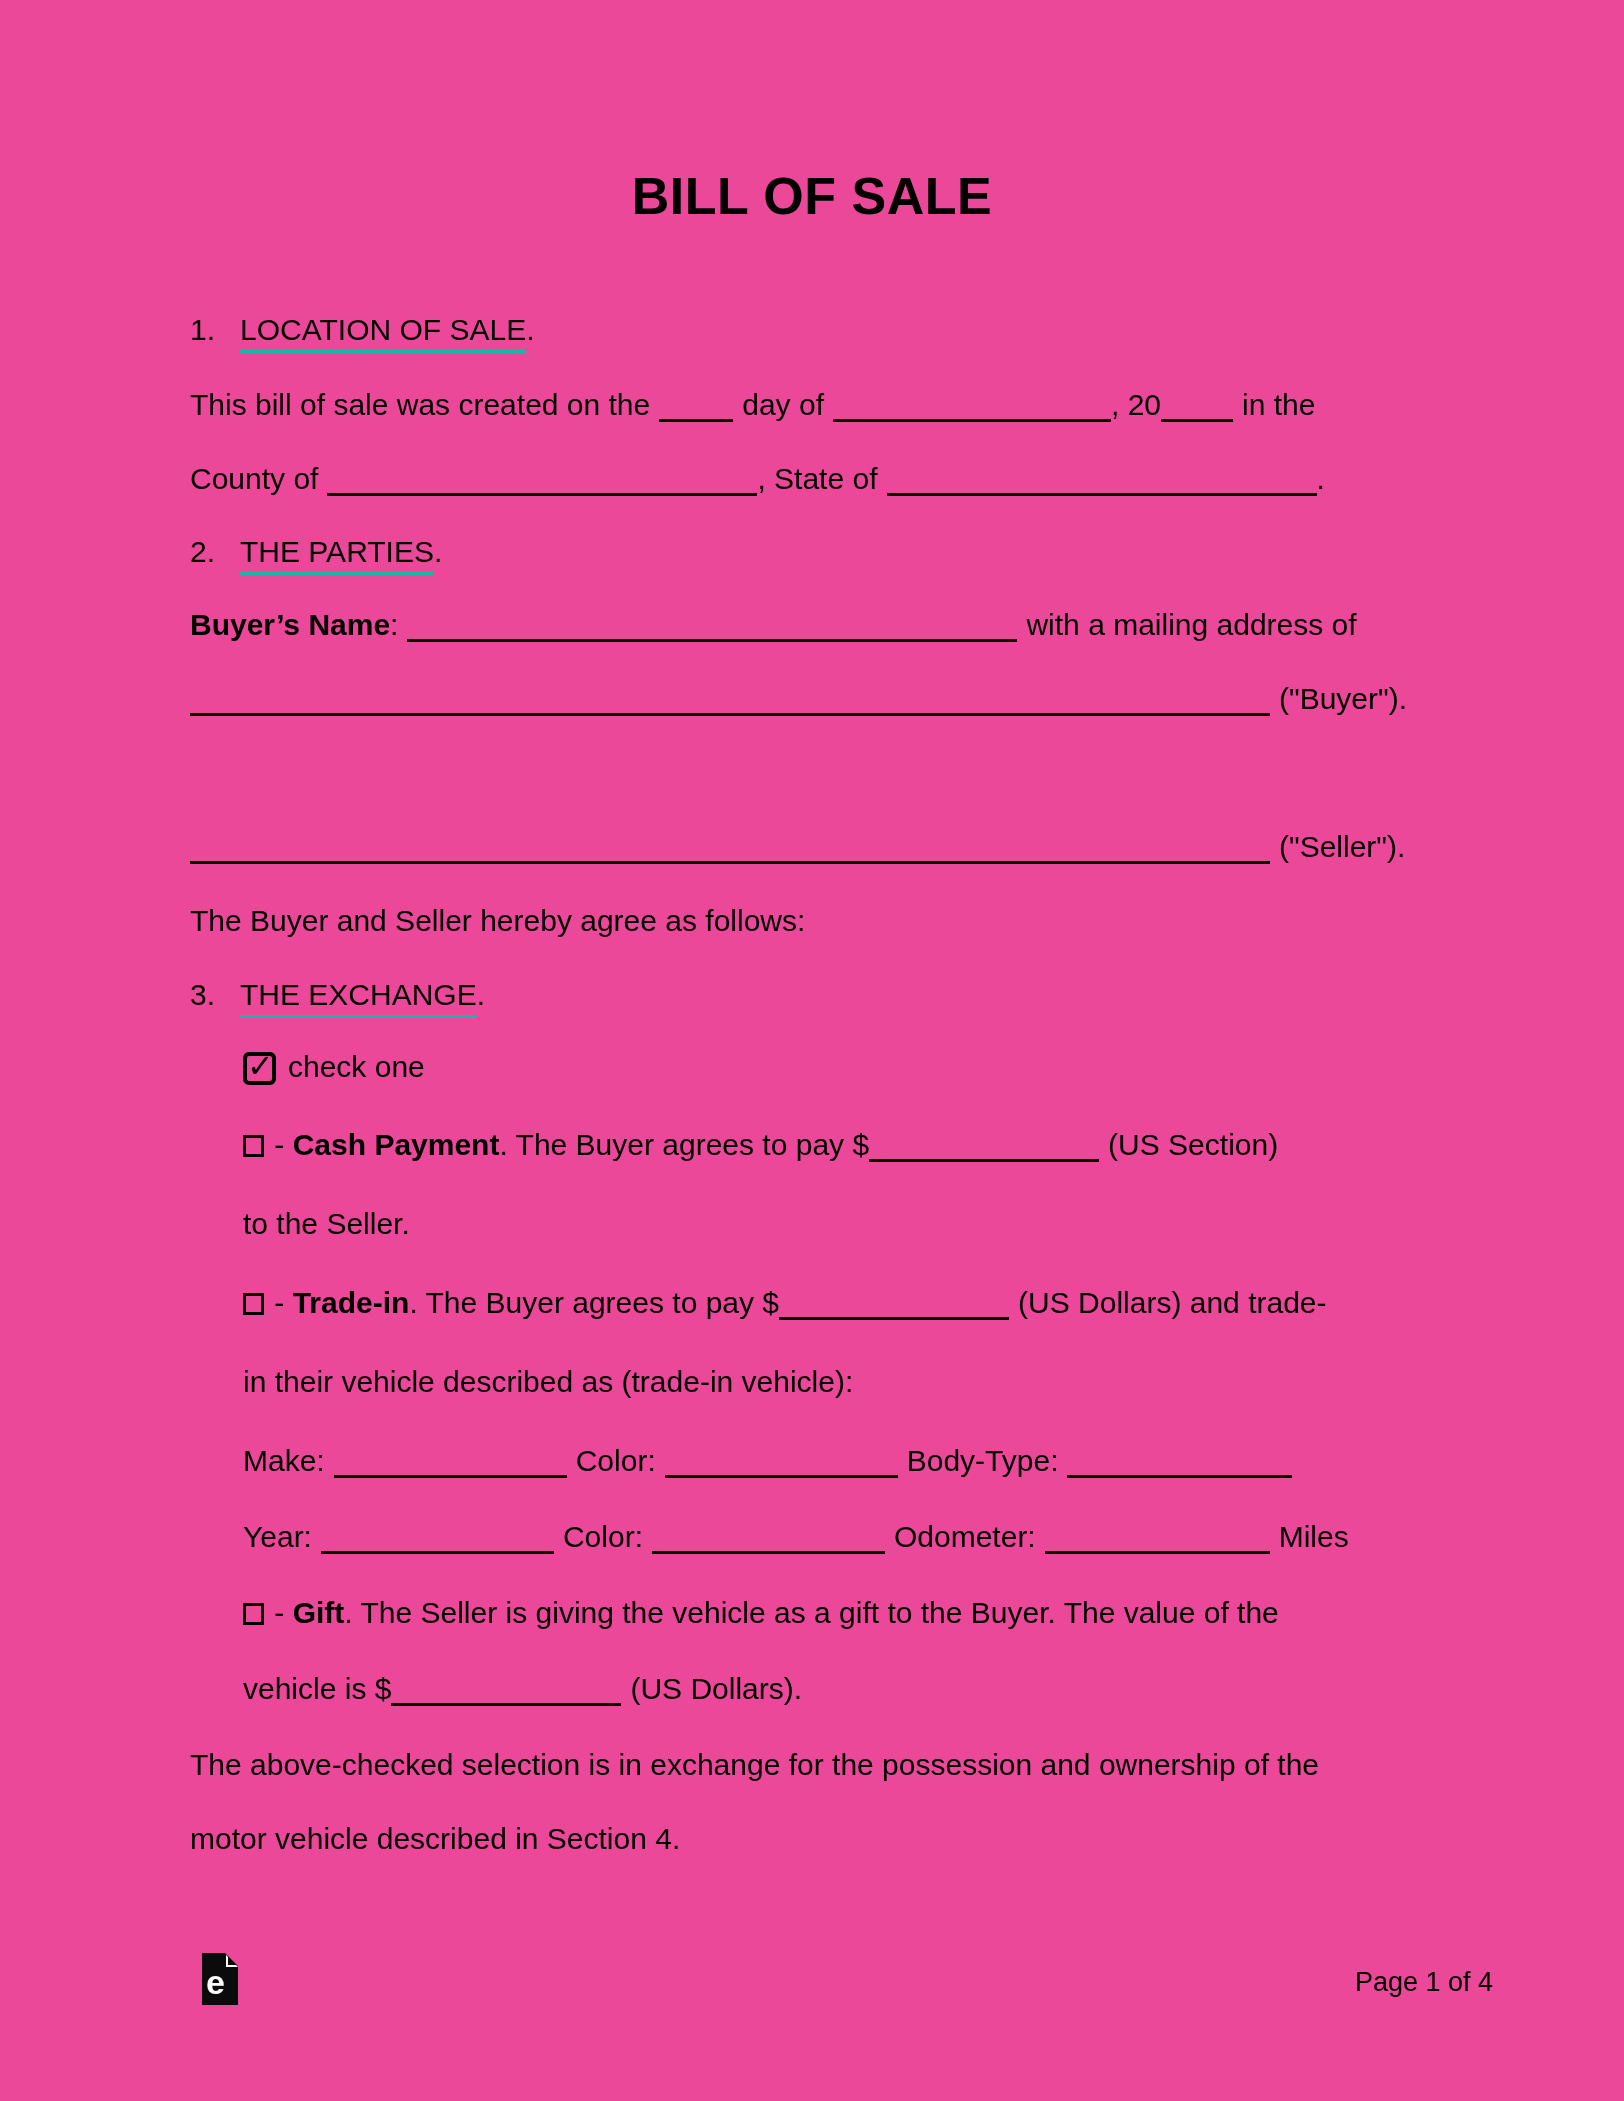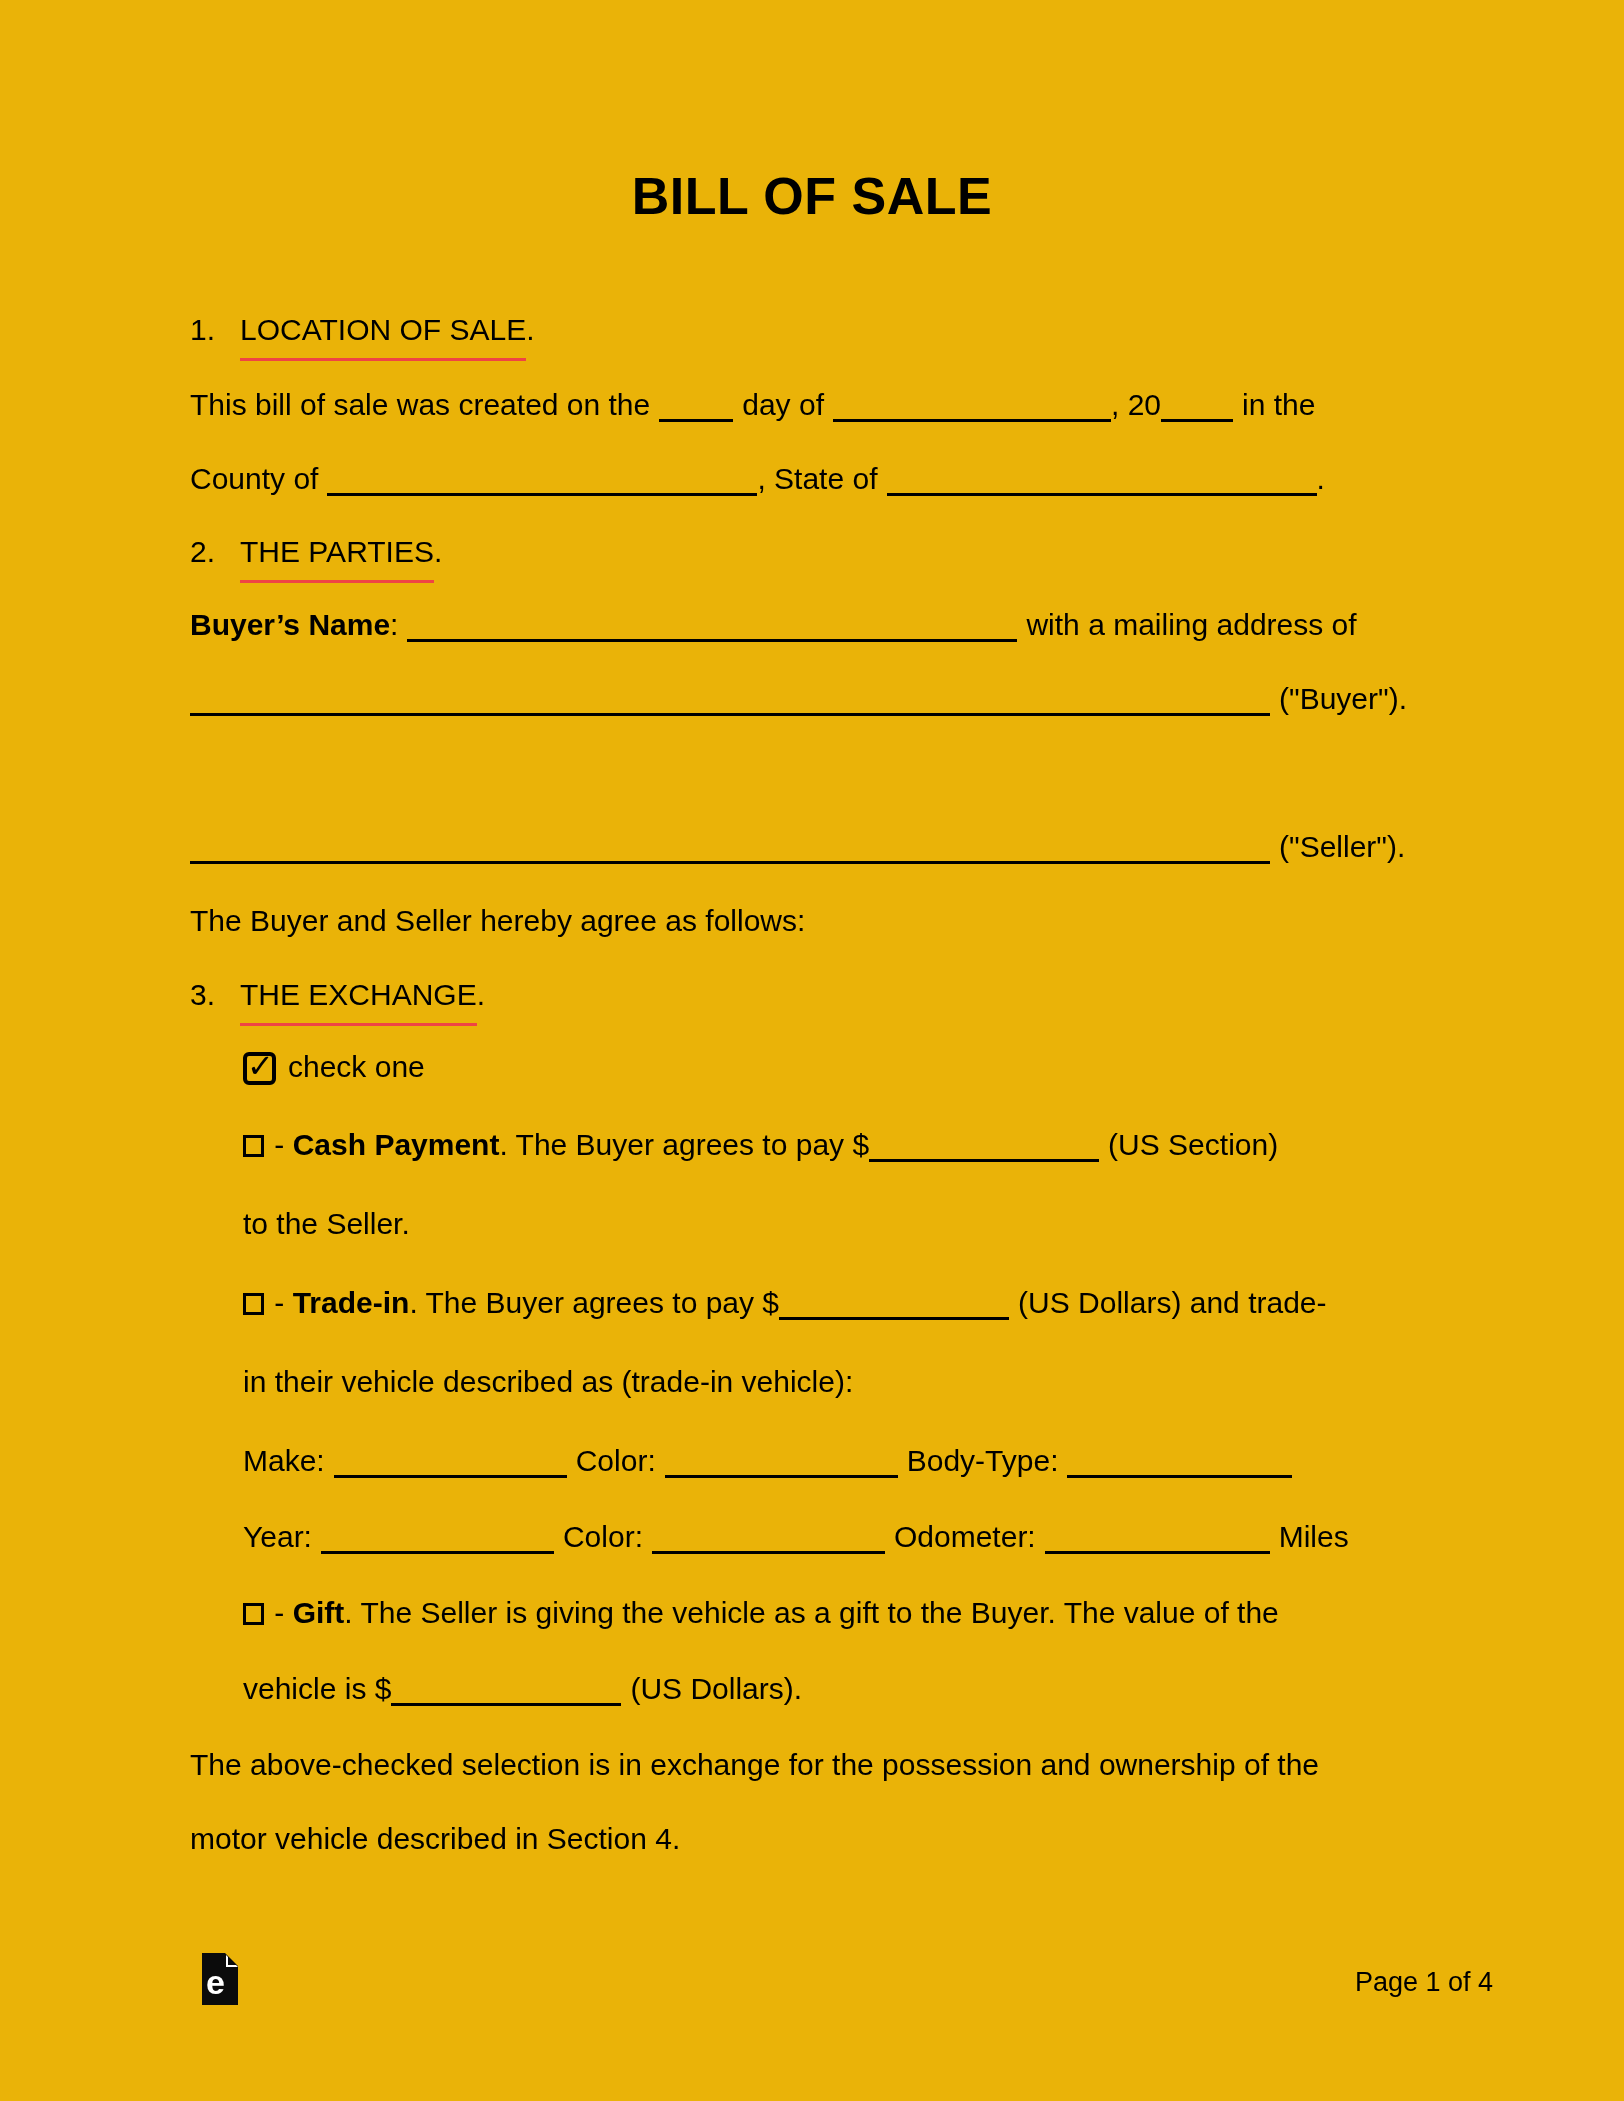--- a/index.html
+++ b/index.html
@@ -1,40 +1,40 @@
 <!DOCTYPE html>
 <html><head>
 <meta charset="utf-8">
 <style>
   html,body { margin:0; padding:0; background:#8a8a8a; }
   .page {
     position:relative;
     width:1624px; height:2101px;
     margin:0 auto;
-    background:#eab308;
+    background:#ec4899;
     font-family:"Liberation Sans","DejaVu Sans",sans-serif;
     color:#000;
     overflow:hidden;
   }
   .doc-title {
     position:absolute; left:0; top:168px; width:1624px;
     text-align:center;
     font-size:52px; font-weight:bold; letter-spacing:0.5px;
     line-height:56px;
   }
   .line {
     position:absolute; left:190px;
     font-size:30px; line-height:38px;
     white-space:nowrap;
   }
   .indent { left:243px; }
   .num {
     display:inline-block; width:50px;
   }
-  .hd { border-bottom:3px solid #ef4444; padding-bottom:12px; }
+  .hd { border-bottom:3px solid #14b8a6; padding-bottom:4px; }
   .b { font-weight:bold; }
   .blank {
     display:inline-block; height:0; border-bottom:3px solid #000;
     vertical-align:-7px; margin:0 9px;
   }
   .ml0 { margin-left:0; }
   .mr0 { margin-right:0; }
   .w74  { width:74px; }
   .w278 { width:278px; }
   .w72  { width:72px; }

